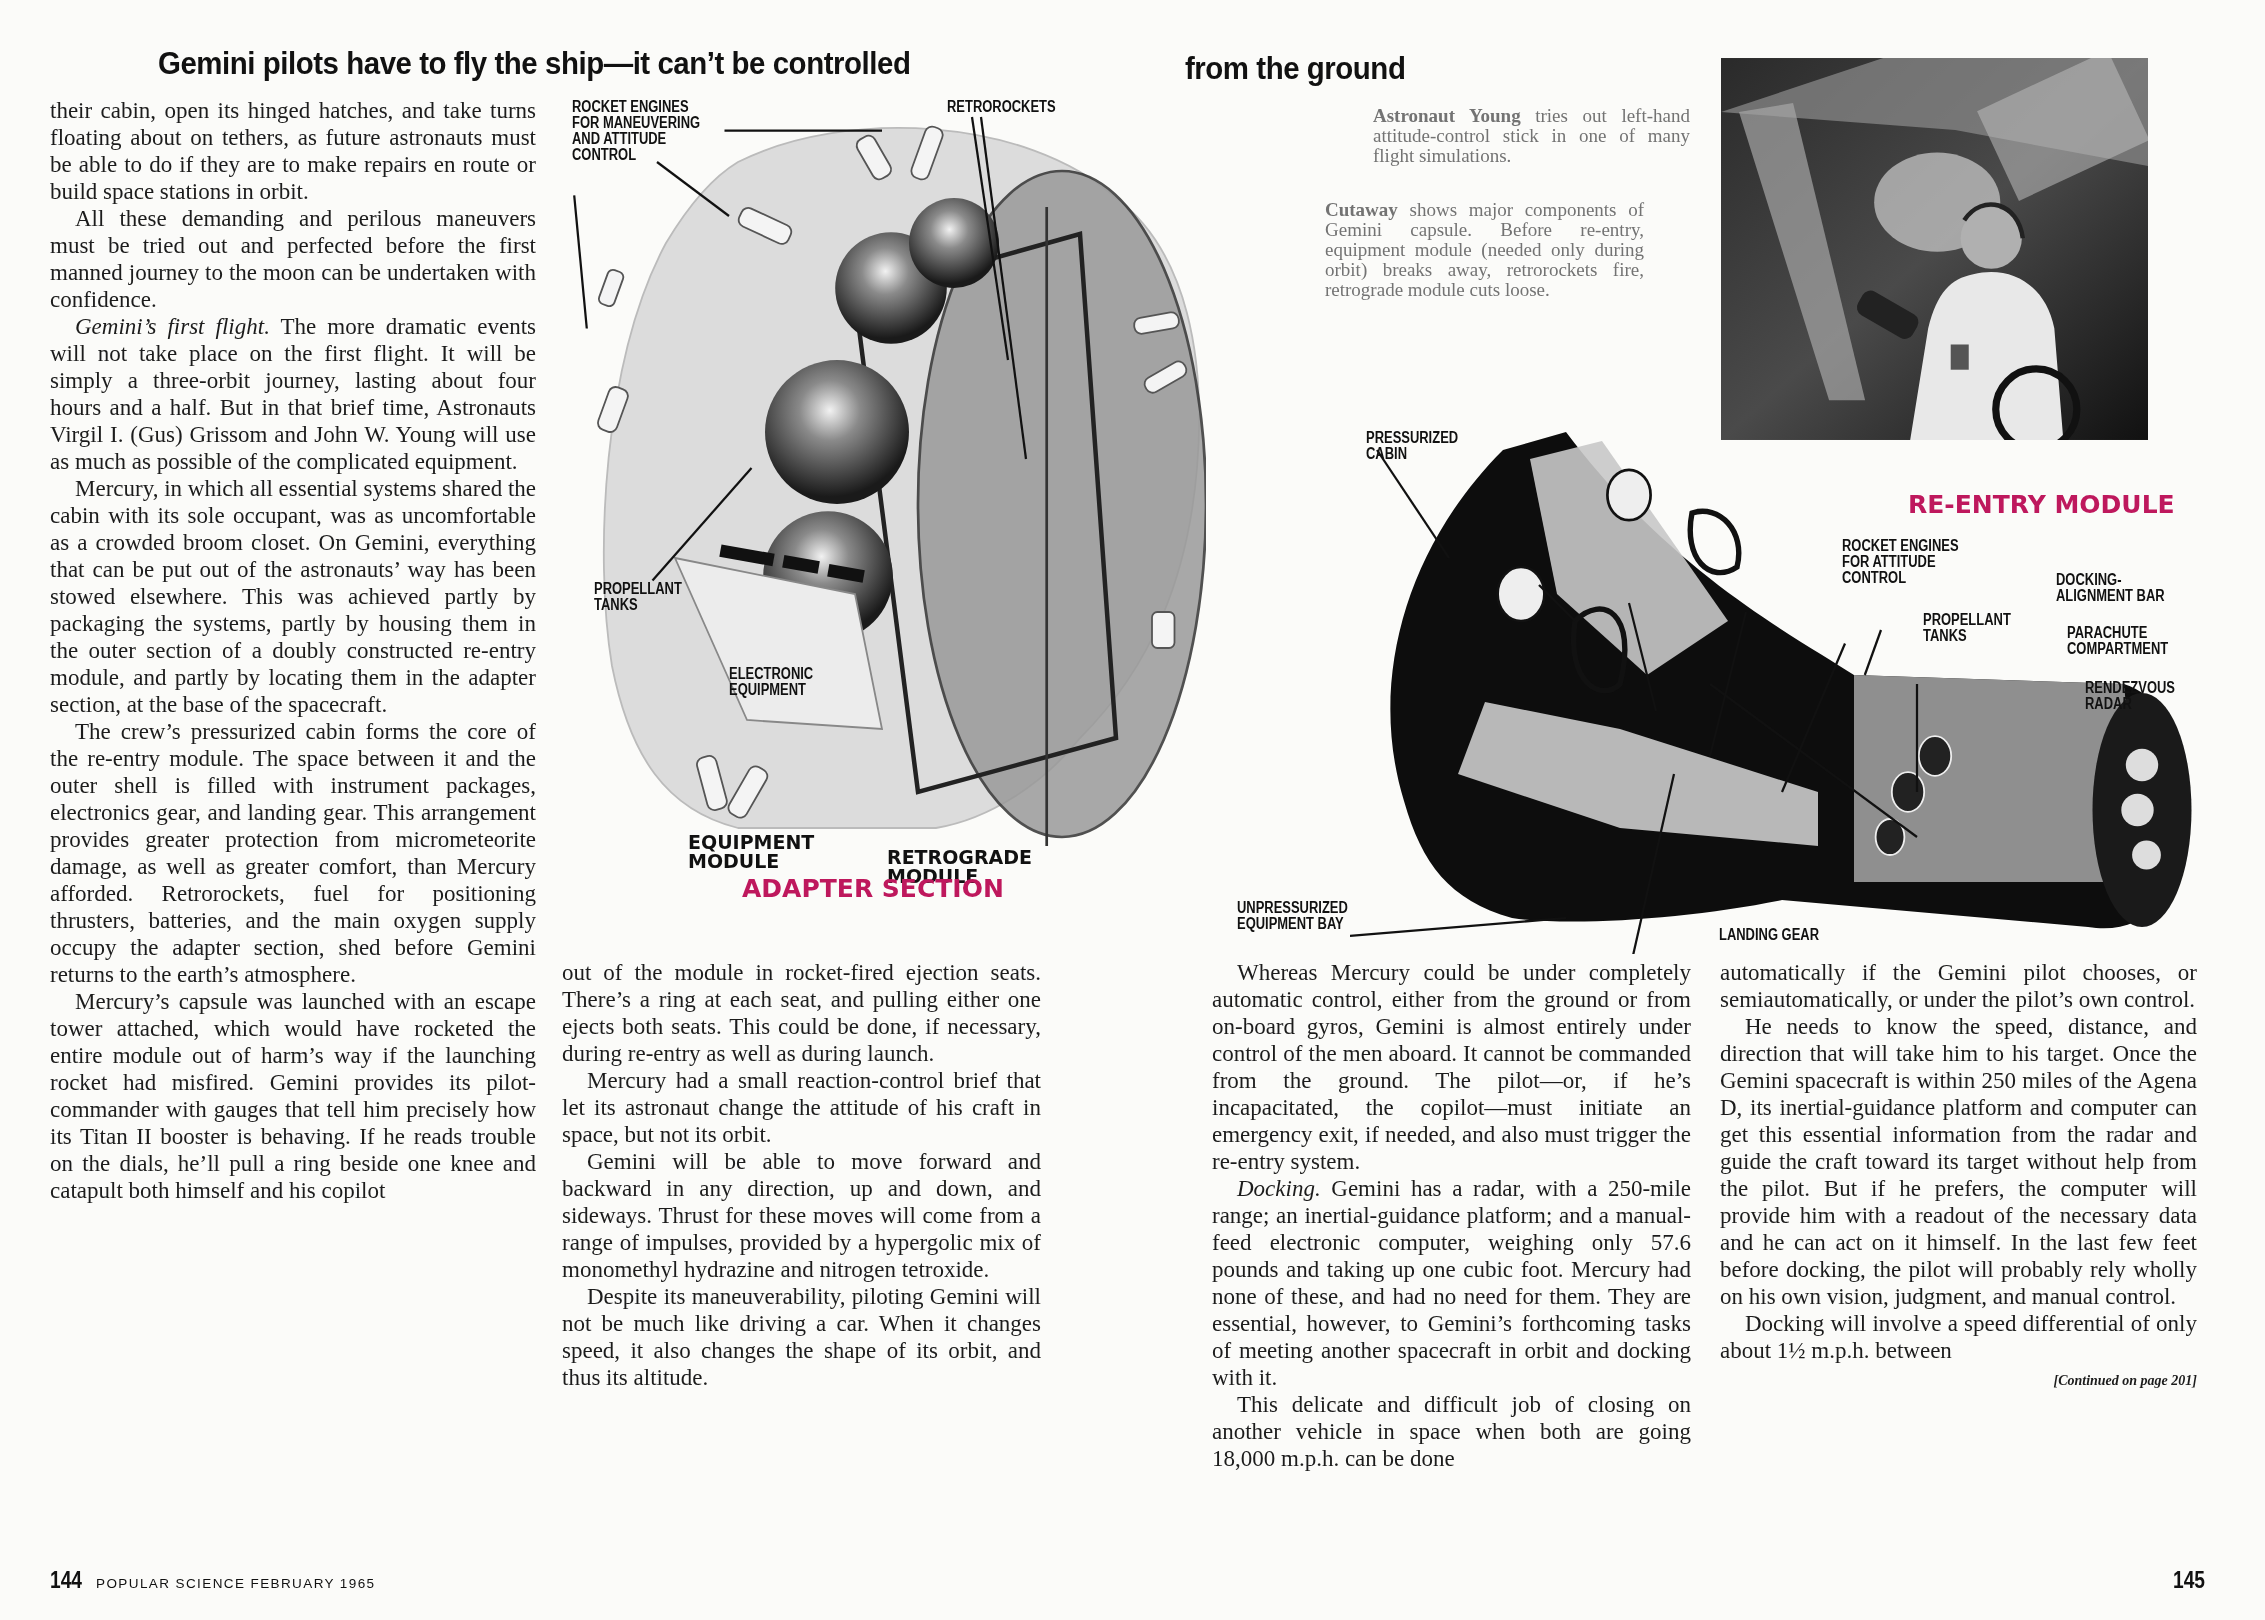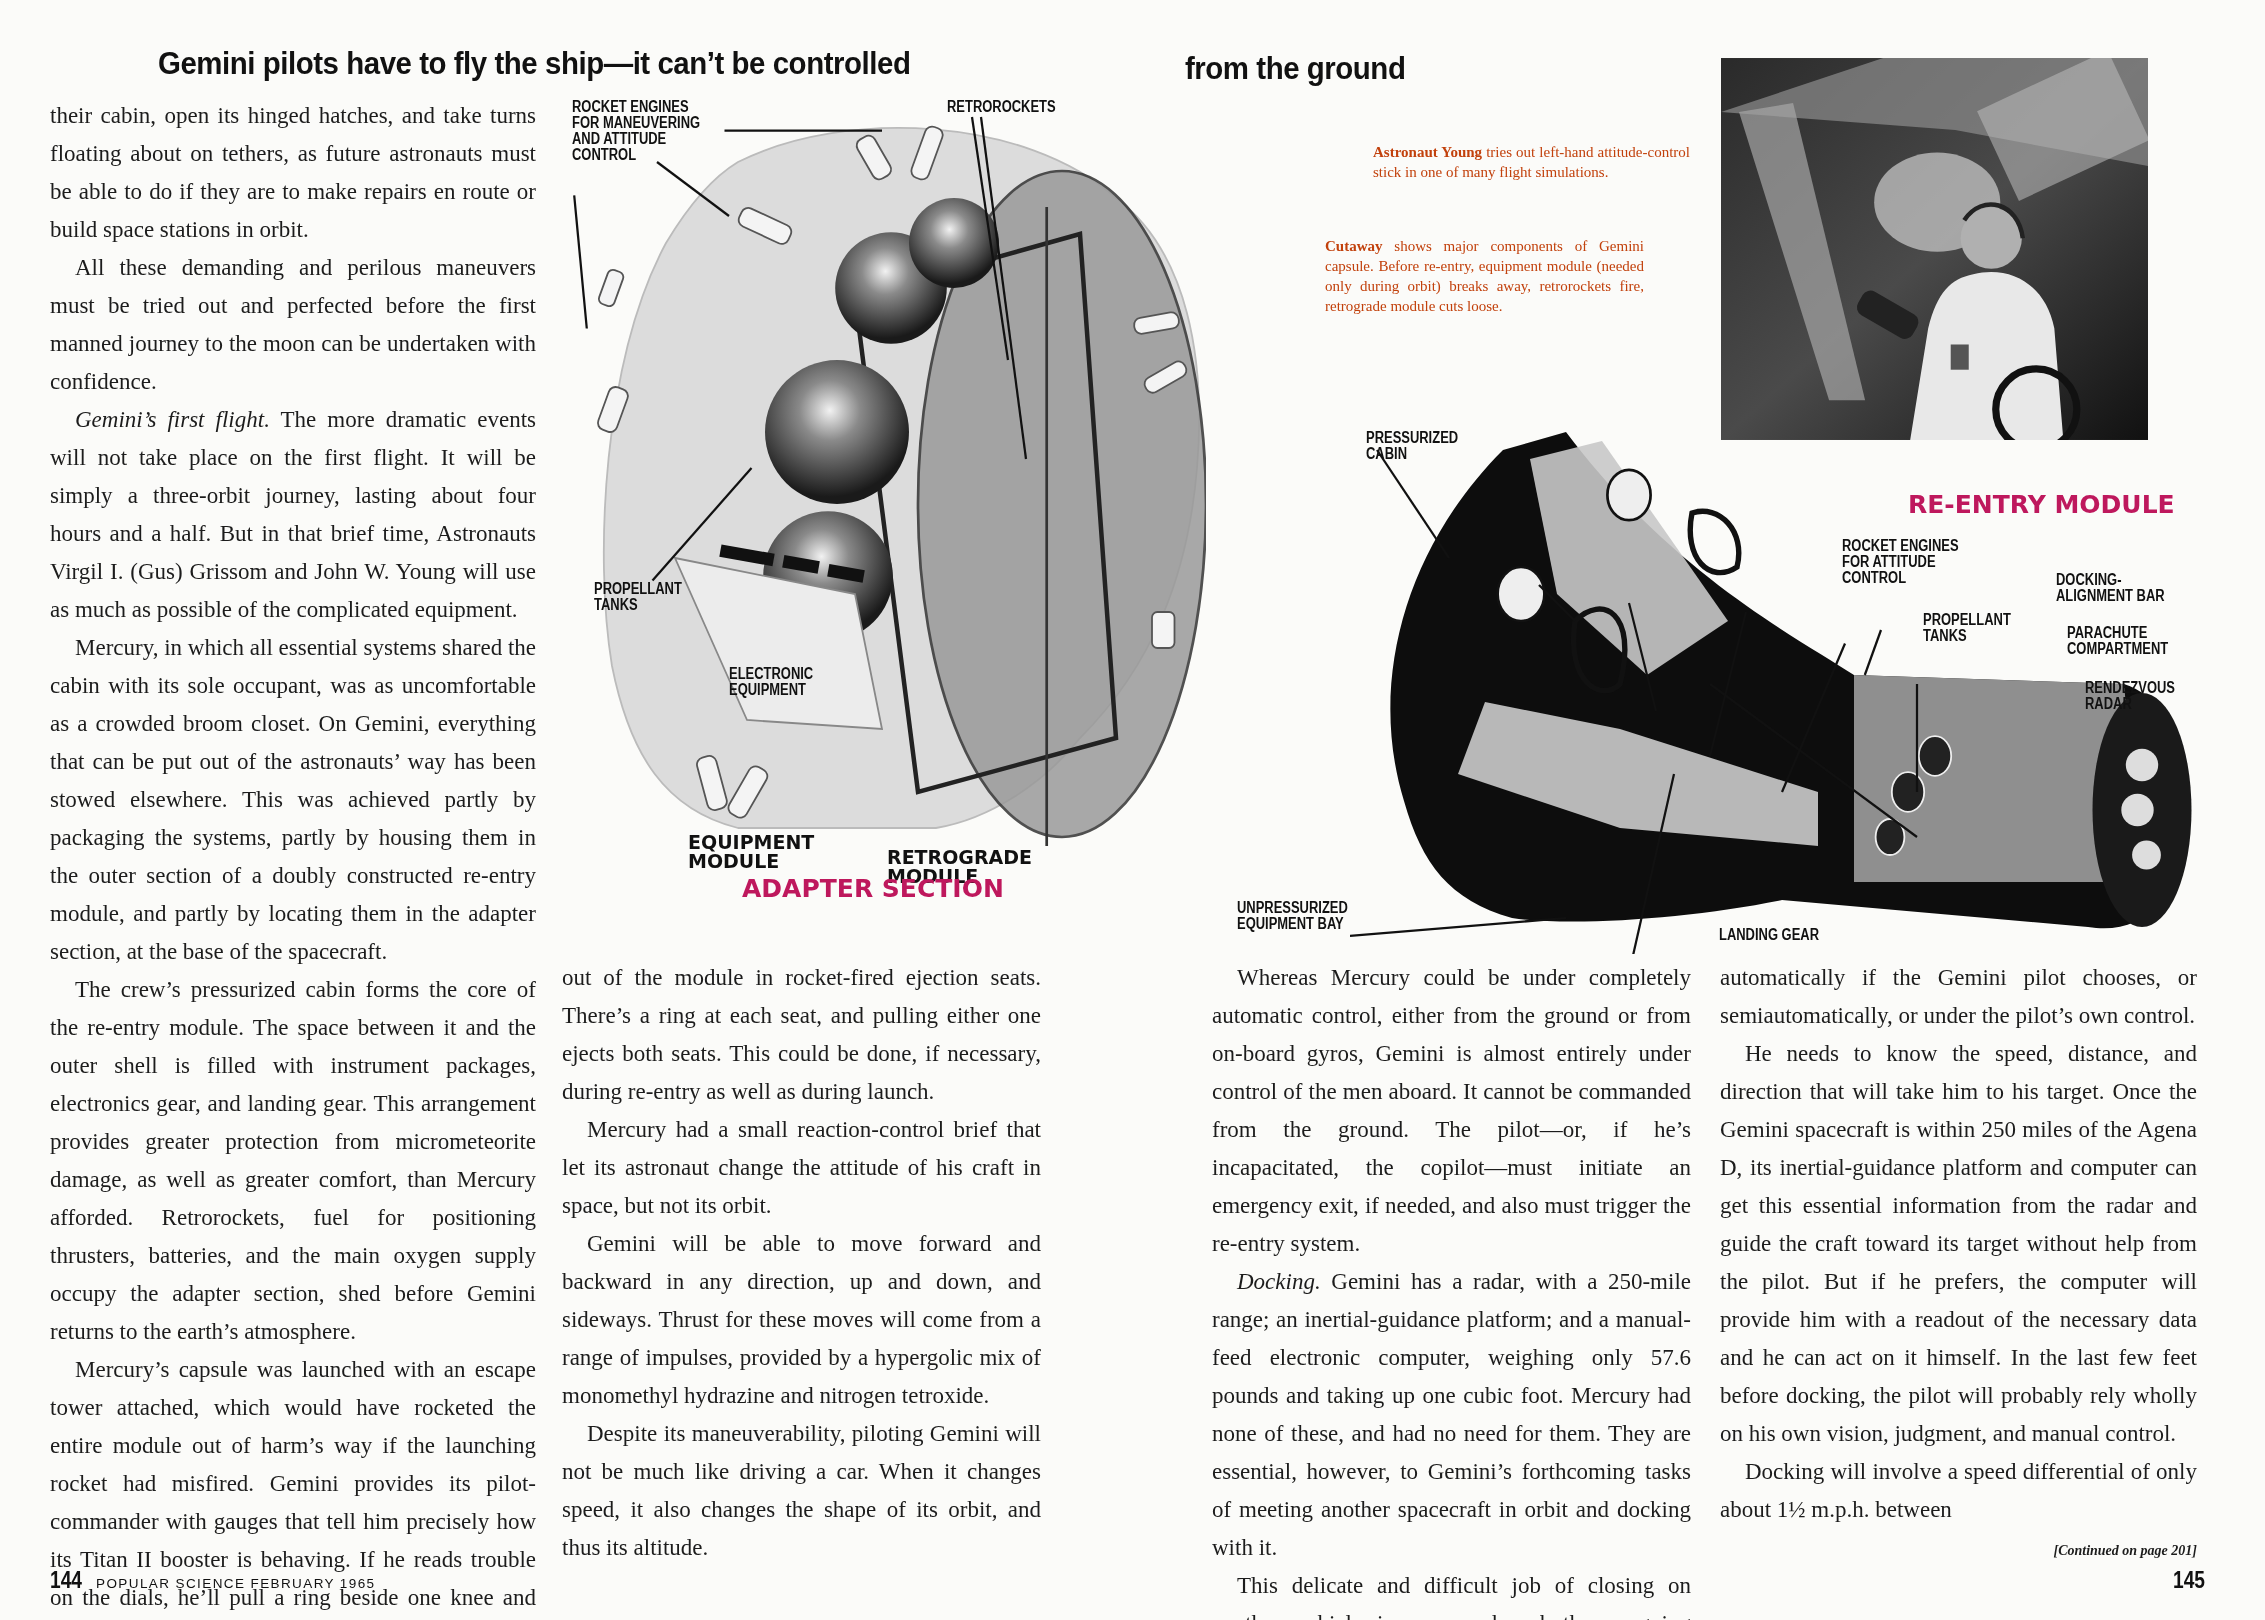--- a/index.html
+++ b/index.html
@@ -9,28 +9,28 @@
     font-family: "DejaVu Serif", "Liberation Serif", serif;
   }
   .abs { position: absolute; }
   .headline {
     font-family: "Liberation Sans", sans-serif; font-weight: 700;
     font-size: 32px; letter-spacing: -0.5px; color: #111;
     transform: scaleX(0.92); transform-origin: left top;
   }
   .col {
     position: absolute; font-family: "Liberation Serif", serif;
-    font-size: 23px; line-height: 38px; text-align: justify; color: #1c1c1c;
+    font-size: 23px; line-height: 27px; text-align: justify; color: #1c1c1c;
   }
   .col p { margin: 0; text-indent: 25px; }
   .col p.noindent { text-indent: 0; }
   .col p .lead { font-weight: 400; font-style: italic; }
   .caption {
     position: absolute; font-family: "Liberation Serif", serif;
-    font-size: 15px; line-height: 20px; text-align: justify; color: #c2410c; margin-top: 36px;
+    font-size: 19px; line-height: 20px; text-align: justify; color: #737373;
   }
   .caption b { font-weight: 700; }
   .label {
     position: absolute; font-family: "Liberation Sans", sans-serif; font-weight: 700;
     font-size: 15.8px; line-height: 16px; color: #111; text-transform: uppercase;
     transform: scaleX(0.82); transform-origin: left top; white-space: pre-line;
   }
   .biglabel {
     position: absolute; font-family: "DejaVu Sans", sans-serif; font-weight: 700;
     font-size: 19px; line-height: 19px; color: #111; white-space: pre-line;

